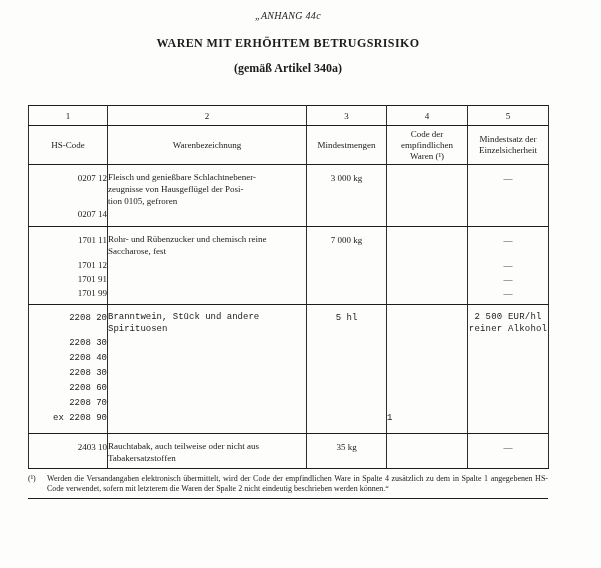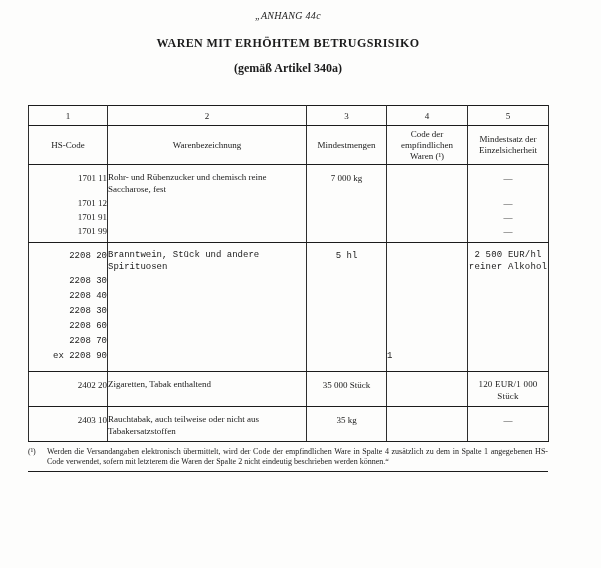--- a/index.html
+++ b/index.html
@@ -108,20 +108,34 @@
         <td>HS-Code</td>
         <td>Warenbezeichnung</td>
         <td>Mindestmengen</td>
         <td class="pre">Code der
 empfindlichen
 Waren (¹)</td>
         <td class="pre">Mindestsatz der
 Einzelsicherheit</td>
       </tr>
 
+      <tr class="brow r0">
+        <td class="codes">
+          <div class="cline">0207 12</div>
+          <div class="cline">0207 14</div>
+        </td>
+        <td class="desc pre">Fleisch und genießbare Schlachtnebener-
+zeugnisse von Hausgeflügel der Posi-
+tion 0105, gefroren</td>
+        <td class="qty">3 000 kg</td>
+        <td class="scode"></td>
+        <td class="guar">
+          <div class="gline">—</div>
+        </td>
+      </tr>
 
       <tr class="brow r1">
         <td class="codes">
           <div class="cline">1701 11</div>
           <div class="cline">1701 12</div>
           <div class="cline">1701 91</div>
           <div class="cline">1701 99</div>
         </td>
         <td class="desc pre">Rohr- und Rübenzucker und chemisch reine
 Saccharose, fest</td>
@@ -149,32 +163,20 @@
         <td class="qty">5 hl</td>
         <td class="scode">
           <div class="sval">1</div>
         </td>
         <td class="guar">
           <div class="gtext">2 500 EUR/hl
 reiner Alkohol</div>
         </td>
       </tr>
 
-      <tr class="brow r3">
-        <td class="codes">
-          <div class="cline">2402 20</div>
-        </td>
-        <td class="desc pre">Zigaretten, Tabak enthaltend</td>
-        <td class="qty">35 000 Stück</td>
-        <td class="scode"></td>
-        <td class="guar">
-          <div class="gtext">120 EUR/1 000
-Stück</div>
-        </td>
-      </tr>
 
       <tr class="brow r4">
         <td class="codes">
           <div class="cline">2403 10</div>
         </td>
         <td class="desc pre">Rauchtabak, auch teilweise oder nicht aus
 Tabakersatzstoffen</td>
         <td class="qty">35 kg</td>
         <td class="scode"></td>
         <td class="guar">

